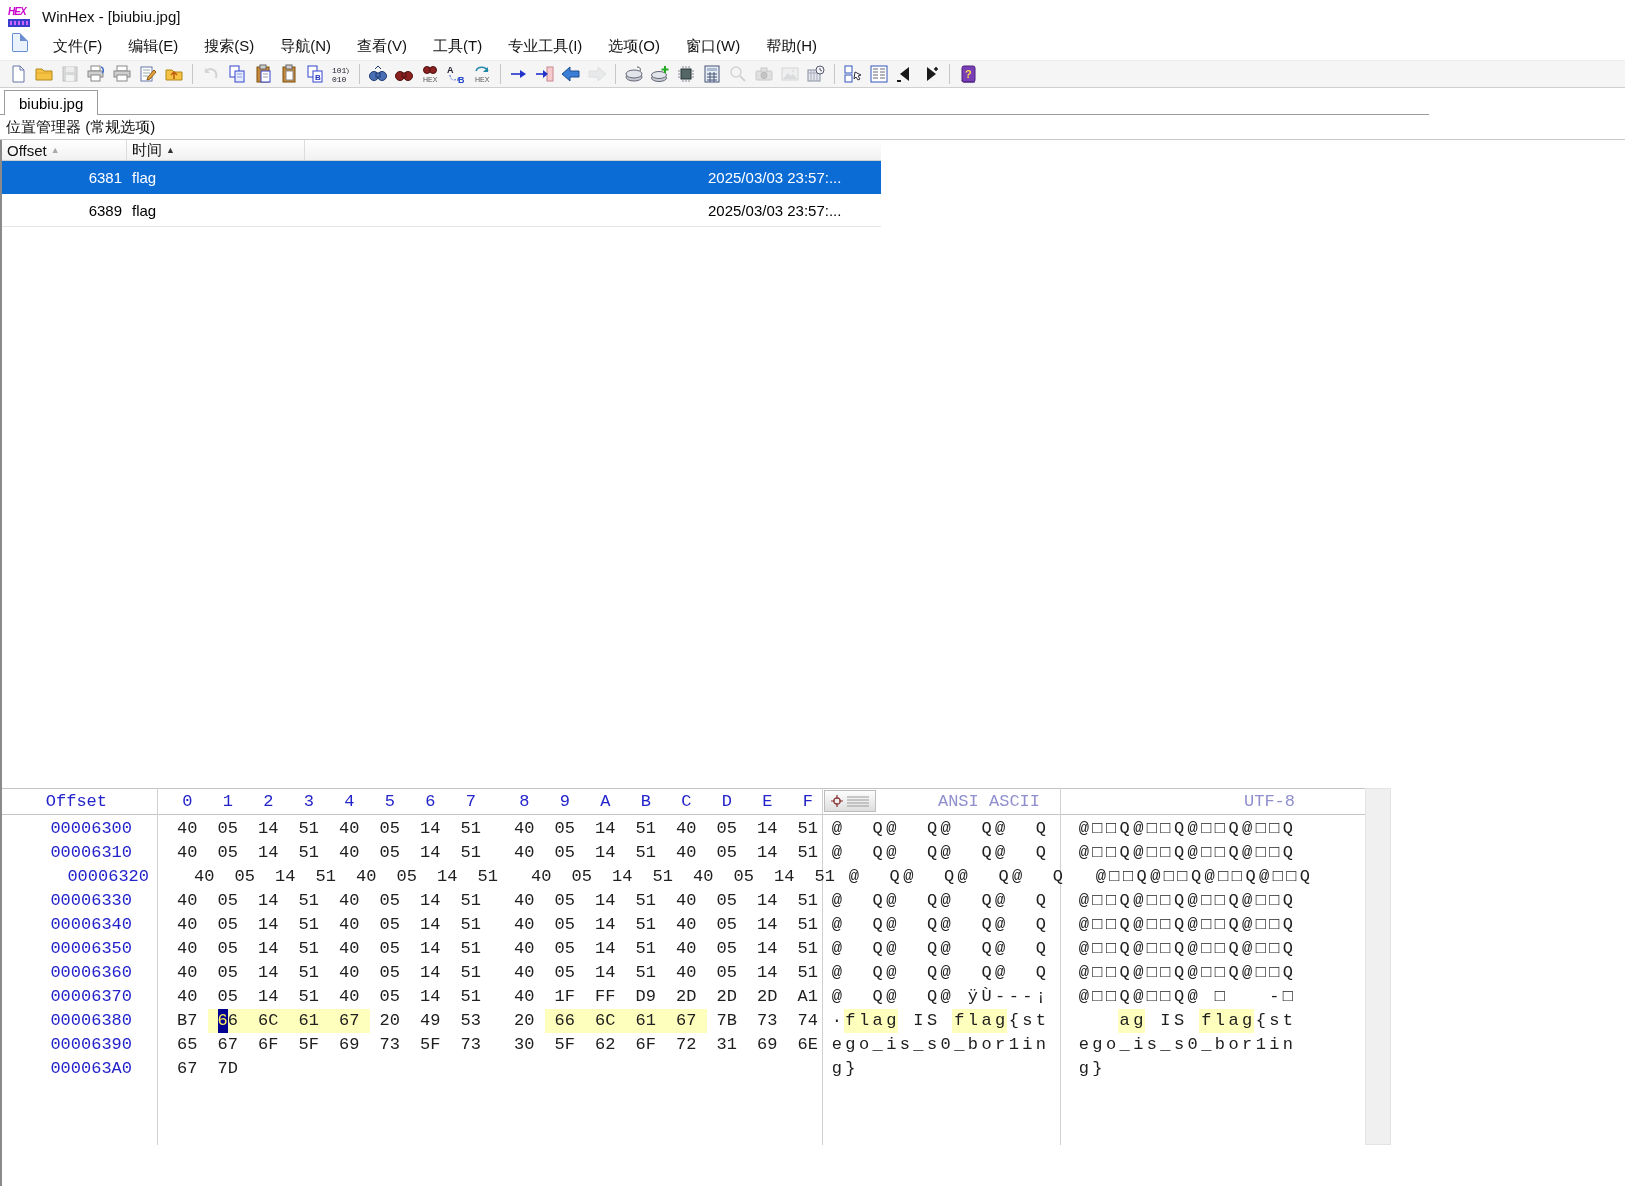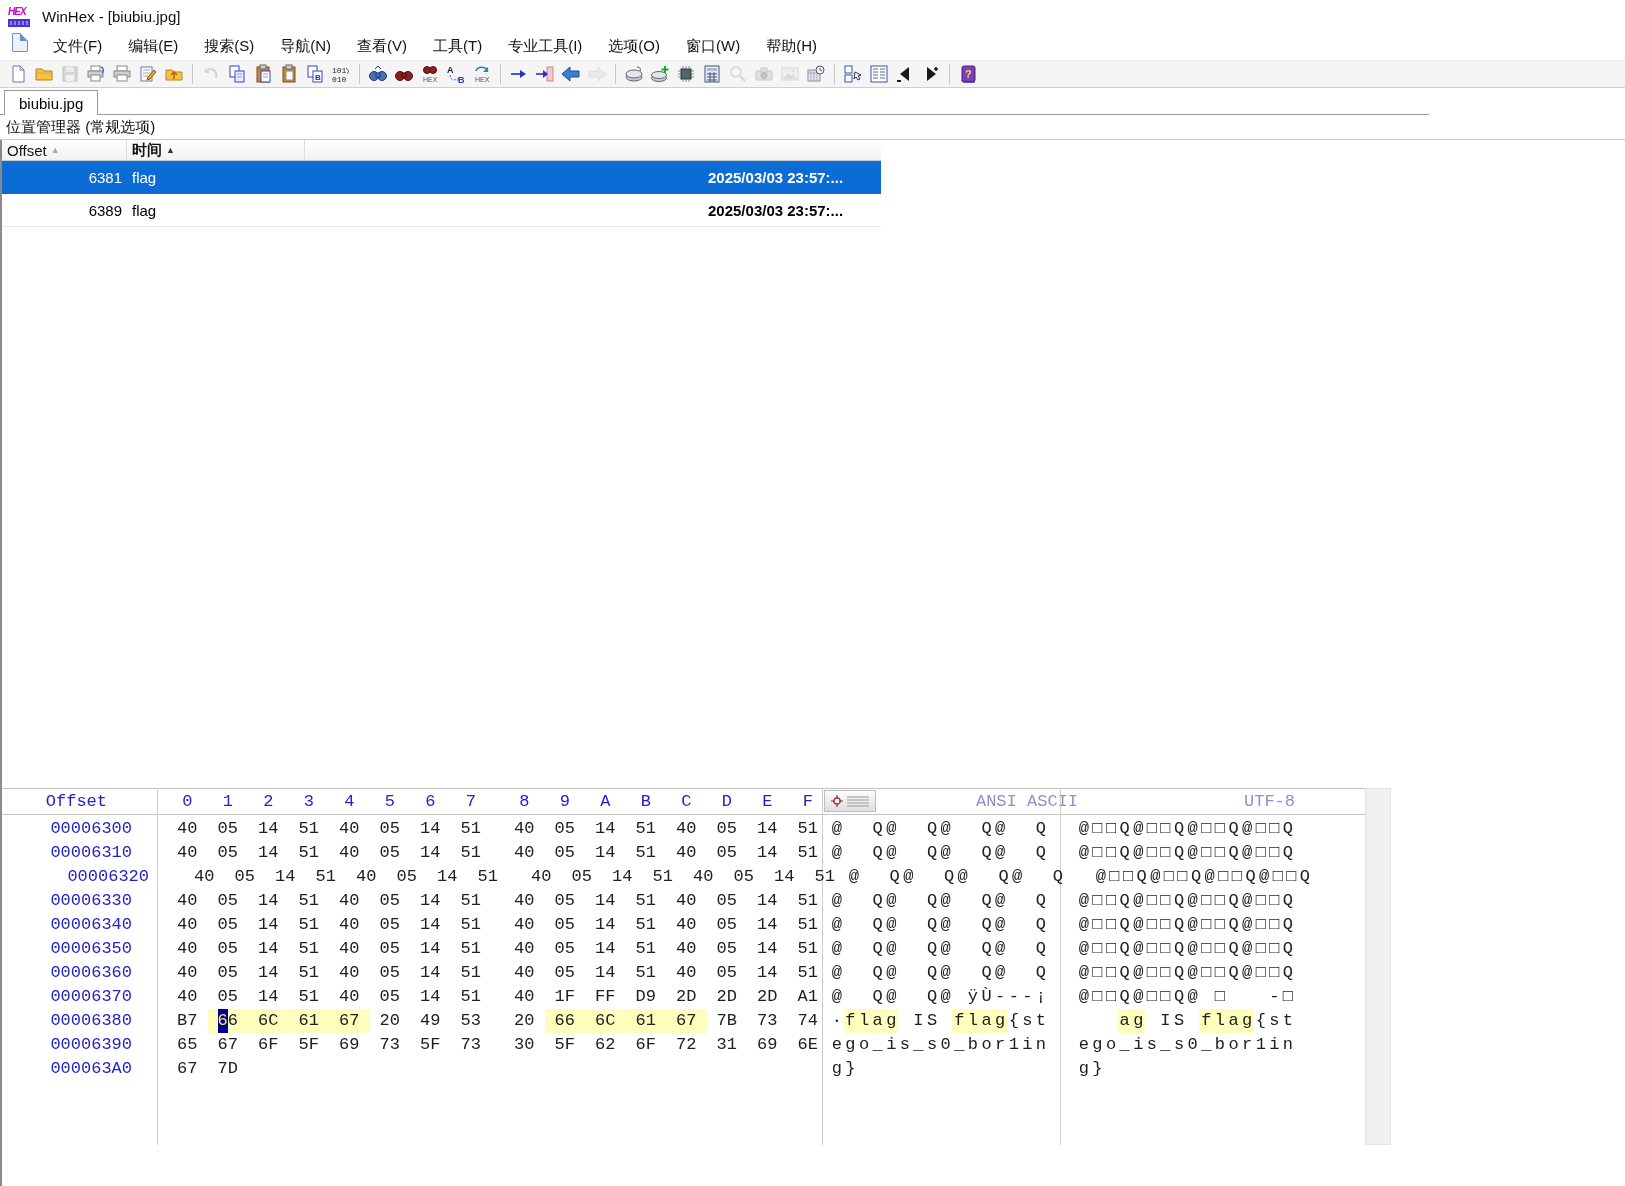--- a/index.html
+++ b/index.html
@@ -32,21 +32,21 @@
 
   
   #pm-caption { position:absolute; left:0; top:115px; width:1625px; height:25px; font-size:15px; color:#111; display:flex; align-items:center; padding-left:6px; border-bottom:1px solid #c9c9c9; background:#fff; }
 
   
   #results { position:absolute; left:2px; top:140px; width:879px; font-size:15px; }
   .rt-head { display:flex; height:21px; background:linear-gradient(#ffffff,#f1f1f1); border-bottom:1px solid #cfcfcf; }
   .rt-head > div { border-right:1px solid #dcdcdc; display:flex; align-items:center; padding:0 5px; color:#111; }
   .c-off { width:125px; justify-content:flex-start; }
   .c-res { width:576px; }
-  .c-time { width:178px;font-weight:bold; }
+  .c-time { width:178px; }
   .sort-a { font-size:9px; margin-left:4px; color:#a9a9a9; }
   .sort-b { font-size:9px; margin-left:4px; color:#333; }
   .rt-row { display:flex; height:33px; border-bottom:1px solid #e6e6e6; background:#fff; color:#000; }
   .rt-row > div { padding:0 5px; display:flex; align-items:center; }
   .rt-row .c-off { justify-content:flex-end; }
   .rt-row.sel { background:#0c6cd6; color:#fff; border-bottom-color:#0c6cd6; }
 
   
   #ledge { position:absolute; left:0; top:140px; width:2px; height:1046px; background:#8a8a8a; }
 
@@ -66,21 +66,21 @@
   .byte:nth-child(9) { margin-left:13px; }
   .byte.hl { background:#ffffbd; }
   .nib { display:inline-block; width:10.2px; }
   .nib.cur { background:#000091; color:#ffef5a; }
   .txt-c { position:absolute; top:0; display:flex; }
   .ansi-c { left:828px; }
   .utf8-c { left:1075px; }
   .ch { width:13.62px; text-align:center; overflow:hidden; }
   .ch.hl { background:#ffffbd; }
   .mut { color:#8f8fce; }
-  #lbl-ansi { position:absolute; left:858px; width:218px; text-align:right; top:0; }
+  #lbl-ansi { position:absolute; left:820px; width:218px; text-align:right; top:0; }
   #lbl-utf8 { position:absolute; left:1075px; width:218px; text-align:right; top:0; }
   #posbtn { position:absolute; left:822px; top:29px; width:52px; height:22px; background:linear-gradient(#fdfdfd,#dedede); border:1px solid #bdbdbd; display:flex; align-items:center; justify-content:center; gap:4px; }
 </style>
 </head>
 <body>
 
 <svg width="0" height="0" style="position:absolute">
   <defs>
     <symbol id="sy-new-document" viewBox="0 0 20 20">
         <path d="M5 2h7l4 4v12H5z" fill="#fff" stroke="#6677aa"></path>

